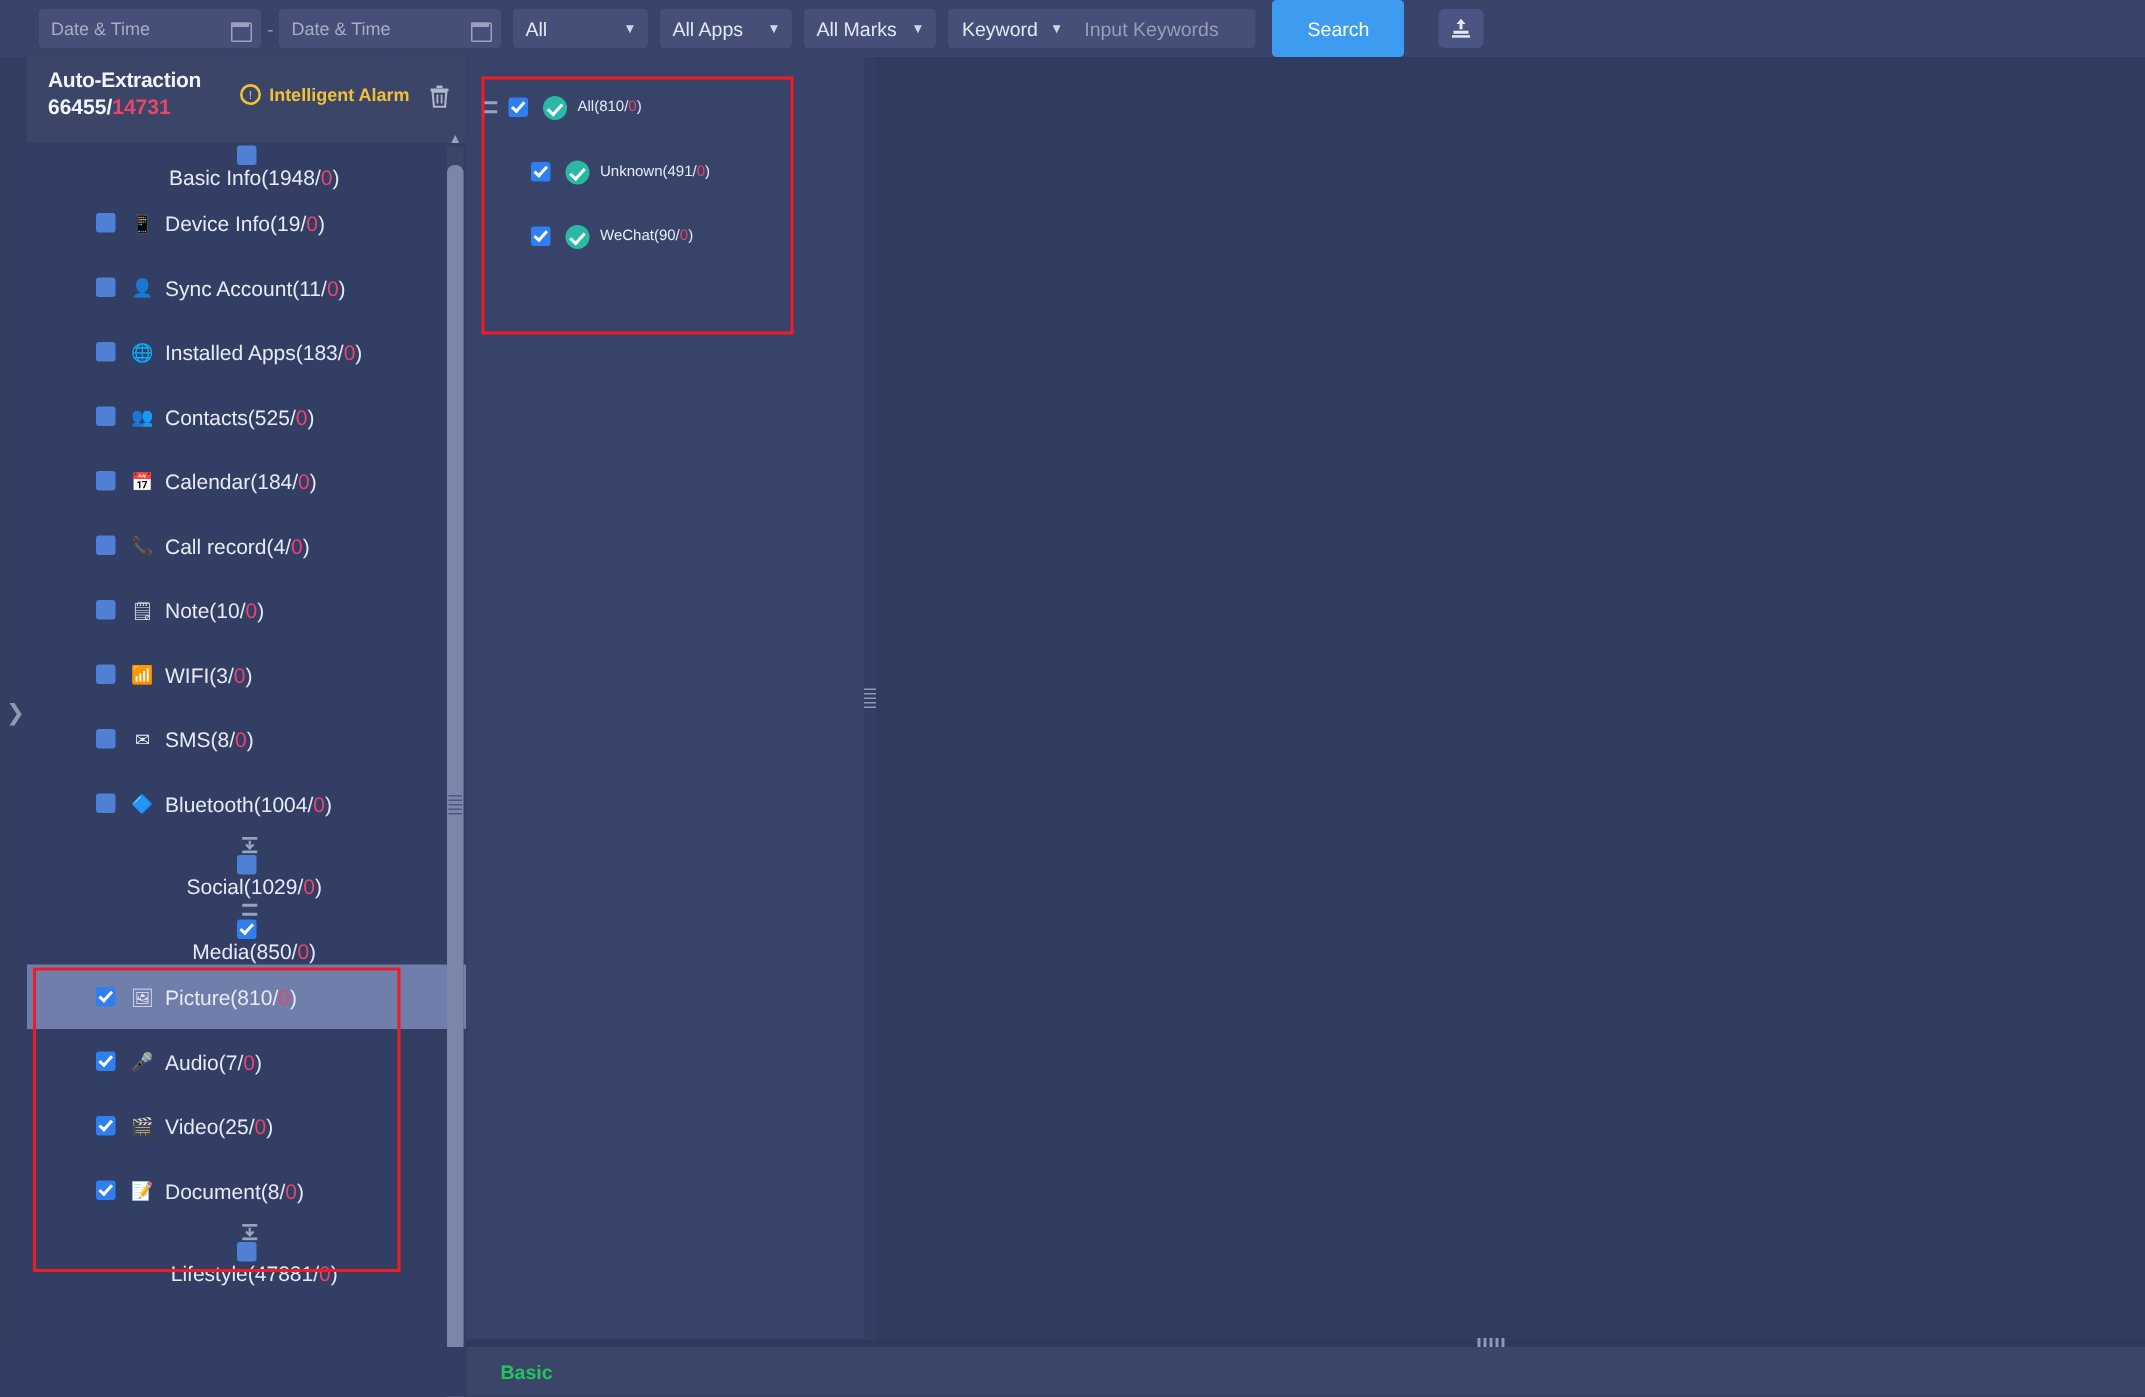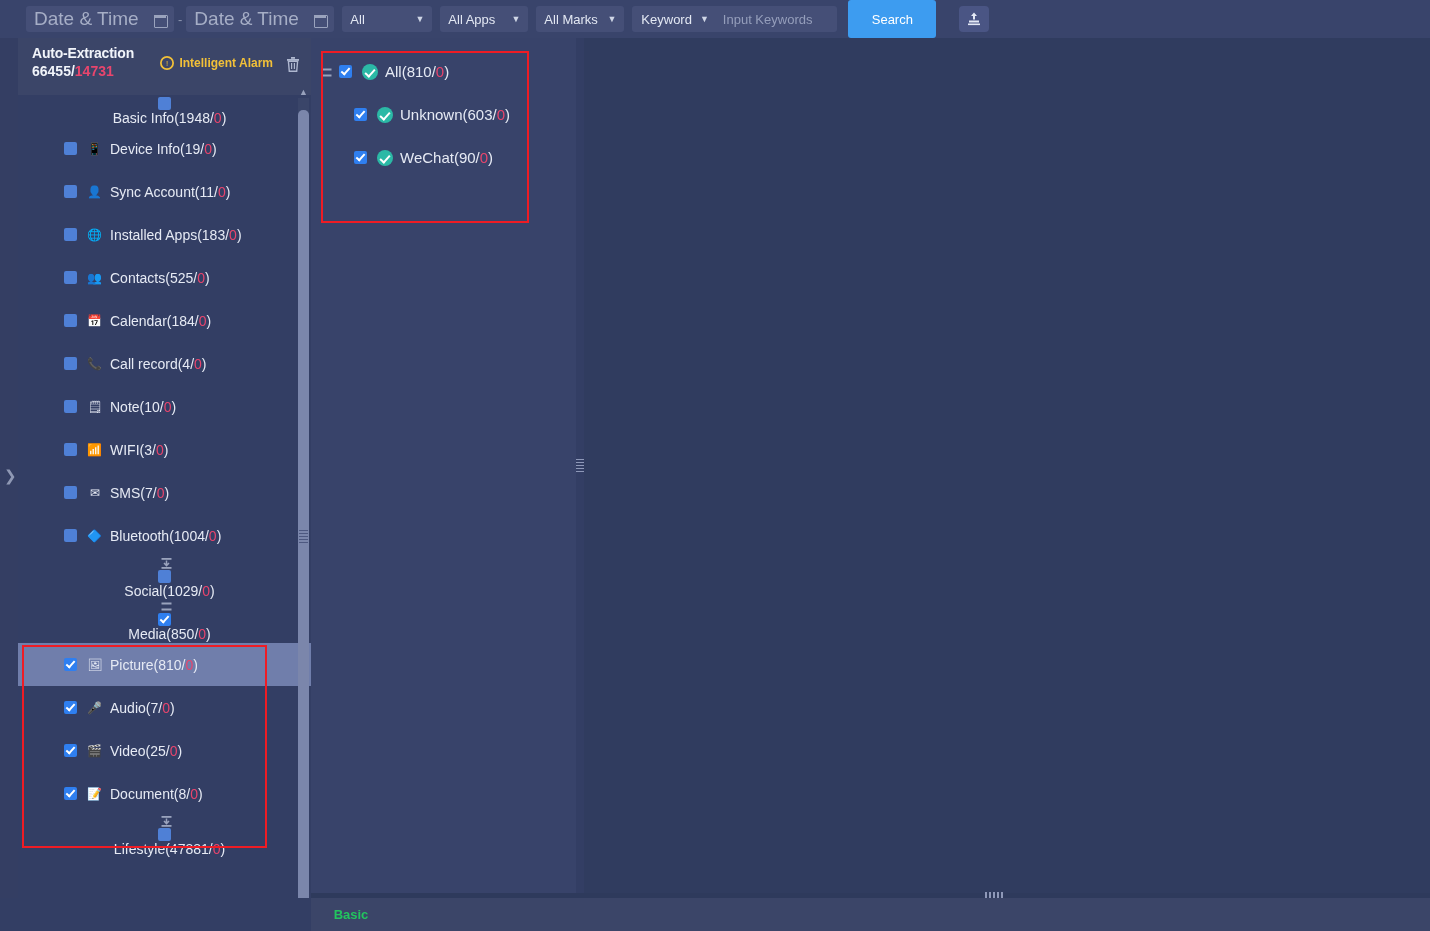--- a/index.html
+++ b/index.html
@@ -27,21 +27,21 @@
   }
 
   .field {
     height: 26px;
     background: #454f77;
     border: none;
     border-radius: 3px;
     display: flex;
     align-items: center;
     padding: 0 8px;
-    font-size: 19px;
+    font-size: 12px;
     color: #a6aec6;
     position: relative;
   }
   .field.date { width: 148px; justify-content: space-between; }
   .dash { color: #8d96b0; padding: 0 4px; font-size: 13px; }
 
   .cal-icon {
     width: 12px; height: 13px;
     position: relative;
     display: inline-block;
@@ -328,21 +328,21 @@
     position: absolute;
     left: 311px; top: 38px;
     width: 269px; height: 855px;
     background: #38436a;
   }
   #mid-list { padding-top: 12px; }
   .mnode {
     height: 43px;
     display: flex;
     align-items: center;
-    font-size: 15px;
+    font-size: 10px;
     color: #e6eaf4;
     cursor: pointer;
     white-space: nowrap;
   }
   .mnode.root { padding-left: 9px; }
   .mnode.child { padding-left: 43px; }
 
   .tick {
     width: 16px; height: 16px;
     border-radius: 50%;
@@ -569,21 +569,21 @@
           <span class="lbl"><span>Note(10/</span><span class="red">0</span><span>)</span></span>
         </div>
         <div class="node child">
           <span class="cbox"></span>
           <span class="tico">📶</span>
           <span class="lbl"><span>WIFI(3/</span><span class="red">0</span><span>)</span></span>
         </div>
         <div class="node child">
           <span class="cbox"></span>
           <span class="tico">✉</span>
-          <span class="lbl"><span>SMS(7/</span><span class="red">0</span><span>)</span></span>
+          <span class="lbl"><span>SMS(8/</span><span class="red">0</span><span>)</span></span>
         </div>
         <div class="node child">
           <span class="cbox"></span>
           <span class="tico">🔷</span>
           <span class="lbl"><span>Bluetooth(1004/</span><span class="red">0</span><span>)</span></span>
         </div>
         <div class="node root">
           <span class="expander"><svg width="13" height="13" viewBox="0 0 13 13">
               <rect x="1.5" y="1" width="10" height="1.8" fill="#9aa3bd"></rect>
               <rect x="1.5" y="10" width="10" height="1.8" fill="#9aa3bd"></rect>
@@ -653,21 +653,21 @@
             <rect x="1.5" y="2.5" width="10" height="2" fill="#9aa3bd"></rect>
             <rect x="1.5" y="8.5" width="10" height="2" fill="#9aa3bd"></rect>
           </svg></span>
         <span class="cbox checked"></span>
         <span class="tick"></span>
         <span class="lbl"><span>All(810/</span><span class="red">0</span><span>)</span></span>
       </div>
       <div class="mnode child">
         <span class="cbox checked"></span>
         <span class="tick"></span>
-        <span class="lbl"><span>Unknown(603/</span><span class="red">0</span><span>)</span></span>
+        <span class="lbl"><span>Unknown(491/</span><span class="red">0</span><span>)</span></span>
       </div>
       <div class="mnode child">
         <span class="cbox checked"></span>
         <span class="tick"></span>
         <span class="lbl"><span>WeChat(90/</span><span class="red">0</span><span>)</span></span>
       </div>
     </div>
 </div>
 <div id="filter-box"></div>
 

